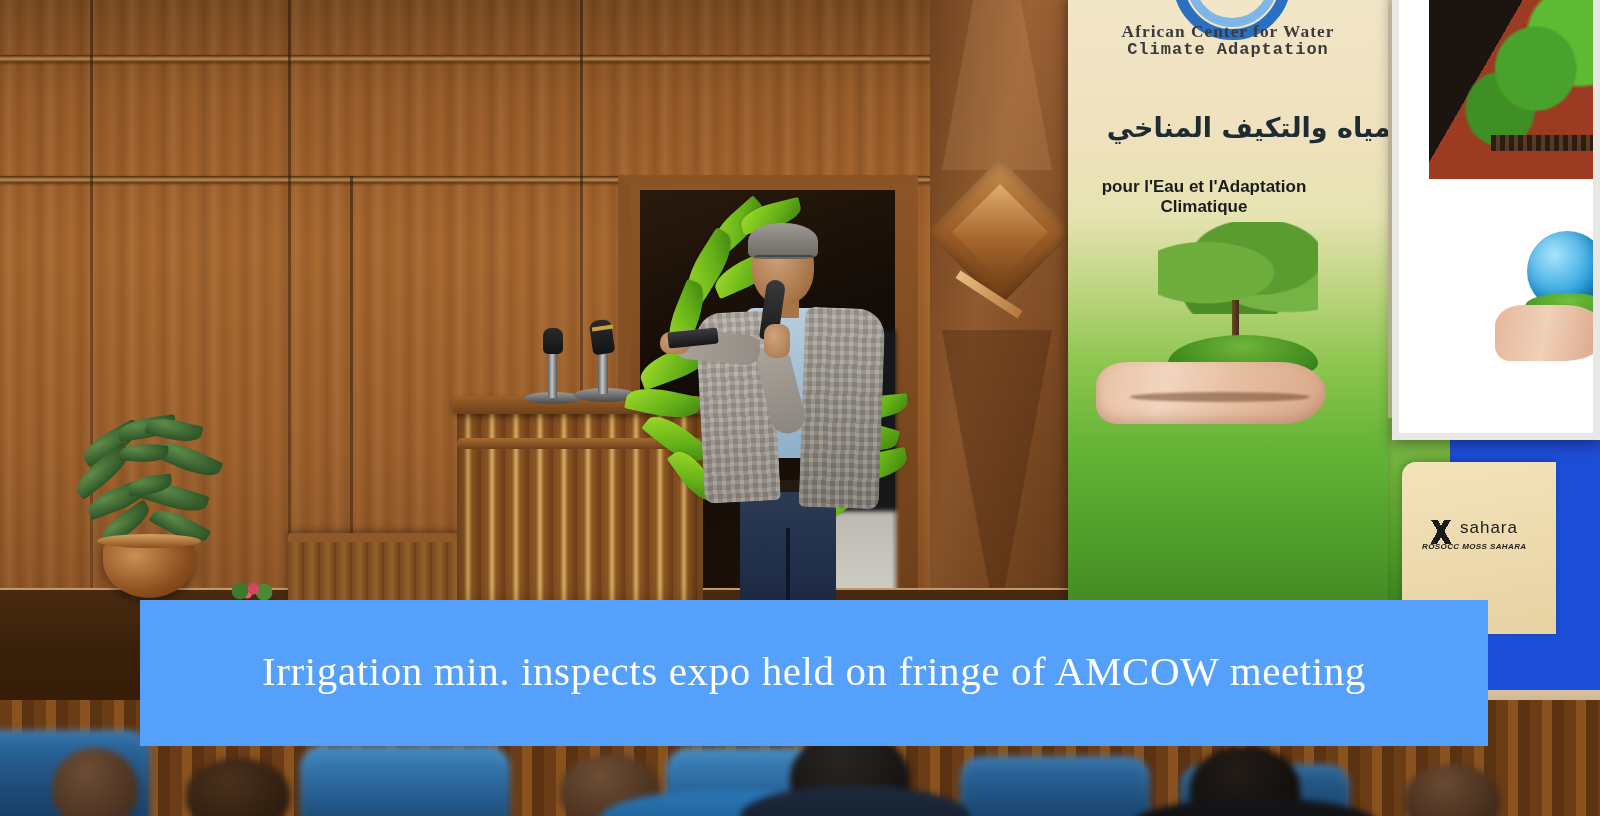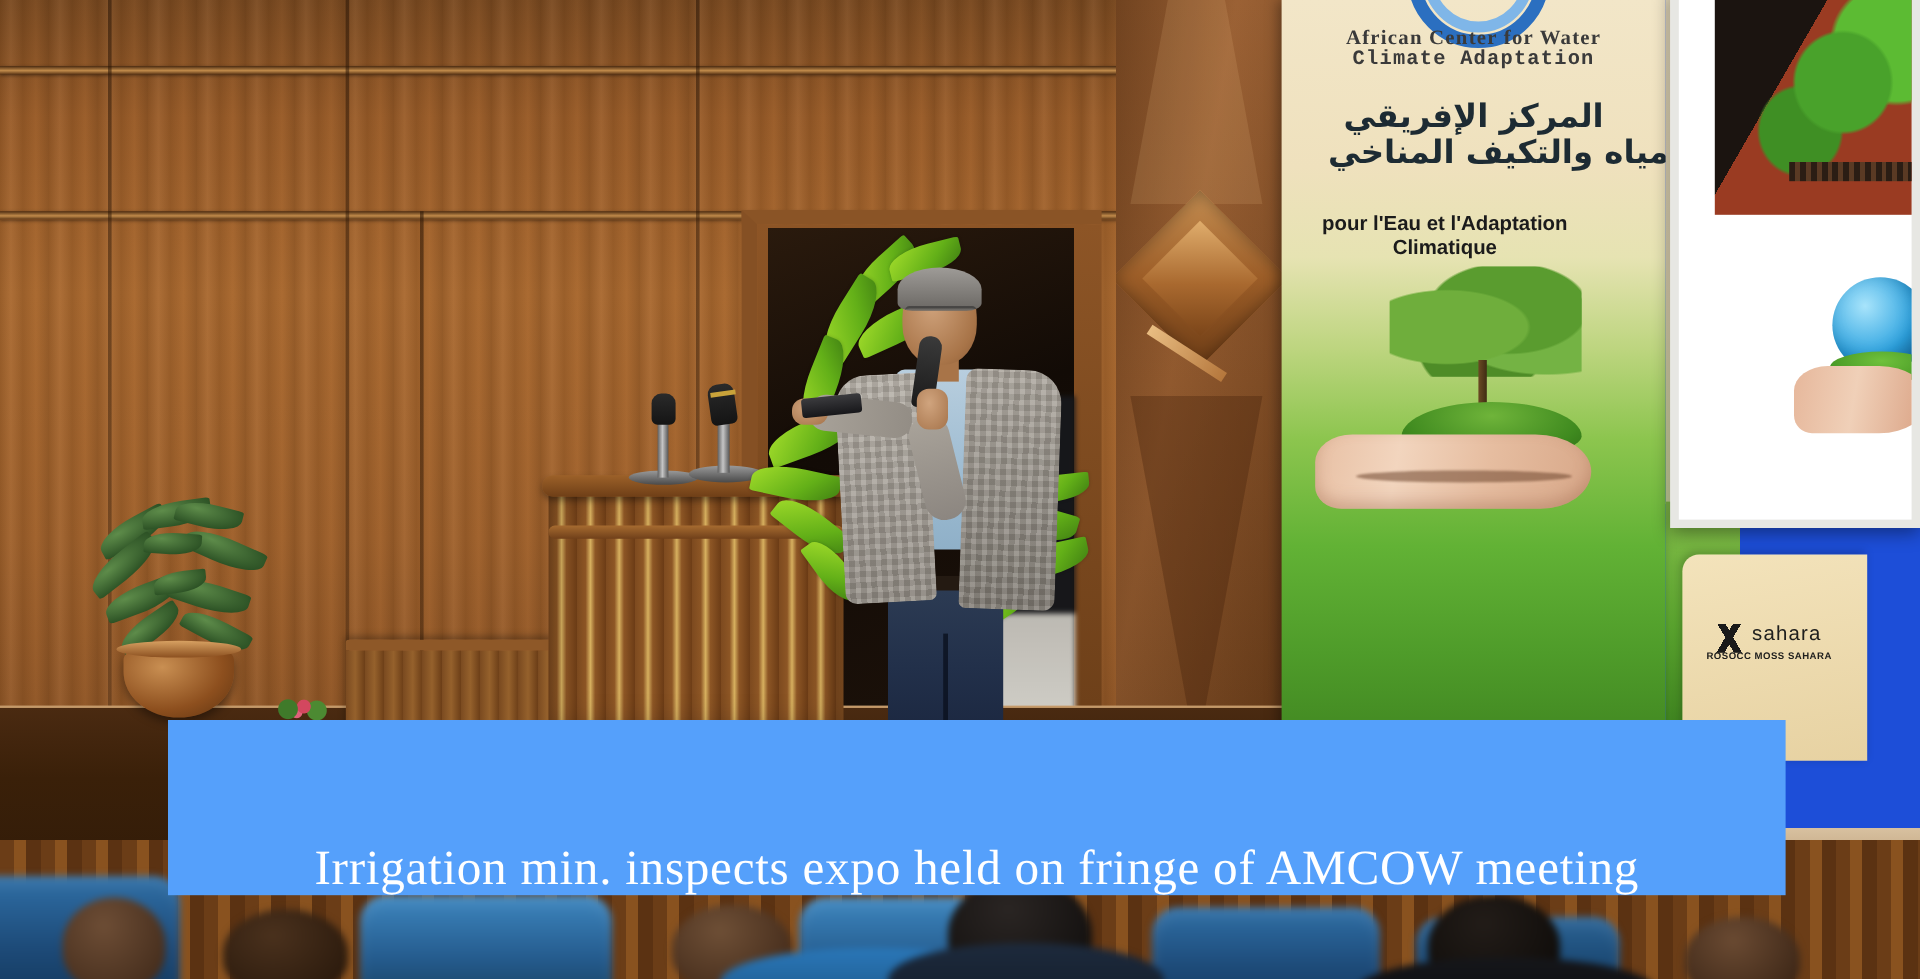--- a/index.html
+++ b/index.html
@@ -420,21 +420,21 @@
       linear-gradient(-60deg, transparent 0 44%, #1a1a1a 44% 58%, transparent 58%);
   }
   #sahara-word {
     position: absolute; left: 58px; top: 56px;
     font-family: "Liberation Sans", sans-serif;
     font-size: 17px; color: #20201e; letter-spacing: 1px;
   }
   #sahara-sub {
     position: absolute; left: 20px; top: 80px;
     font-family: "Liberation Sans", sans-serif;
-    font-size: 8px; font-weight: 700; color: #20201e; letter-spacing: .4px;
+    font-size: 8px; font-weight: 700; color: #20201e; letter-spacing: .4px; font-style: italic;
   }
   
   #green-strip {
     left: 1388px; top: 418px; width: 62px; height: 190px;
     background: linear-gradient(180deg, #86bf4b, #5ba62f 55%, #3f8520);
   }
   #cream-strip {
     left: 1388px; top: 0; width: 62px; height: 420px;
     background: linear-gradient(180deg, #efe3c3, #e8dcb8 60%, #cfd9a0);
   }
@@ -472,21 +472,21 @@
   #fg-blur {
     left: 0; top: 686px; width: 1600px; height: 130px;
     filter: blur(3px);
   }
 
   
   #caption-banner {
     left: 140px; top: 600px; width: 1348px; height: 146px;
     background: var(--caption-bg, #55a0fb);
     display: flex;
-    align-items: flex-end;
+    align-items: center;
     justify-content: center;
     z-index: 40;
   }
   #caption-text {
     font-family: "Liberation Serif", serif;
     font-size: 41px;
     color: #ffffff;
     letter-spacing: .6px;
     white-space: nowrap;
     line-height: 1;
@@ -595,21 +595,20 @@
   </div>
 
   <div class="layer" id="cream-strip"></div>
   <div class="layer" id="green-strip"></div>
 
   <div class="layer" id="rollup">
     <div class="layer" id="rollup-logo-ring"></div>
     <div class="layer" id="rollup-logo-ring2"></div>
     <div class="arc-text" id="arc-en1">African Center for Water</div>
     <div class="arc-text" id="arc-en2">Climate Adaptation</div>
-    <div id="rollup-ar1">المركز الإفريقي</div>
     <div id="rollup-ar2">للمياه والتكيف المناخي</div>
     <div id="rollup-fr2">pour l'Eau et l'Adaptation Climatique</div>
     <div class="layer" id="tree-canopy"></div>
     <div class="layer" id="tree-trunk"></div>
     <div class="layer" id="tree-grass"></div>
     <div class="layer" id="hands"></div>
     <div class="layer" id="hands-shadow"></div>
   </div>
 
   <div class="layer" id="poster">

